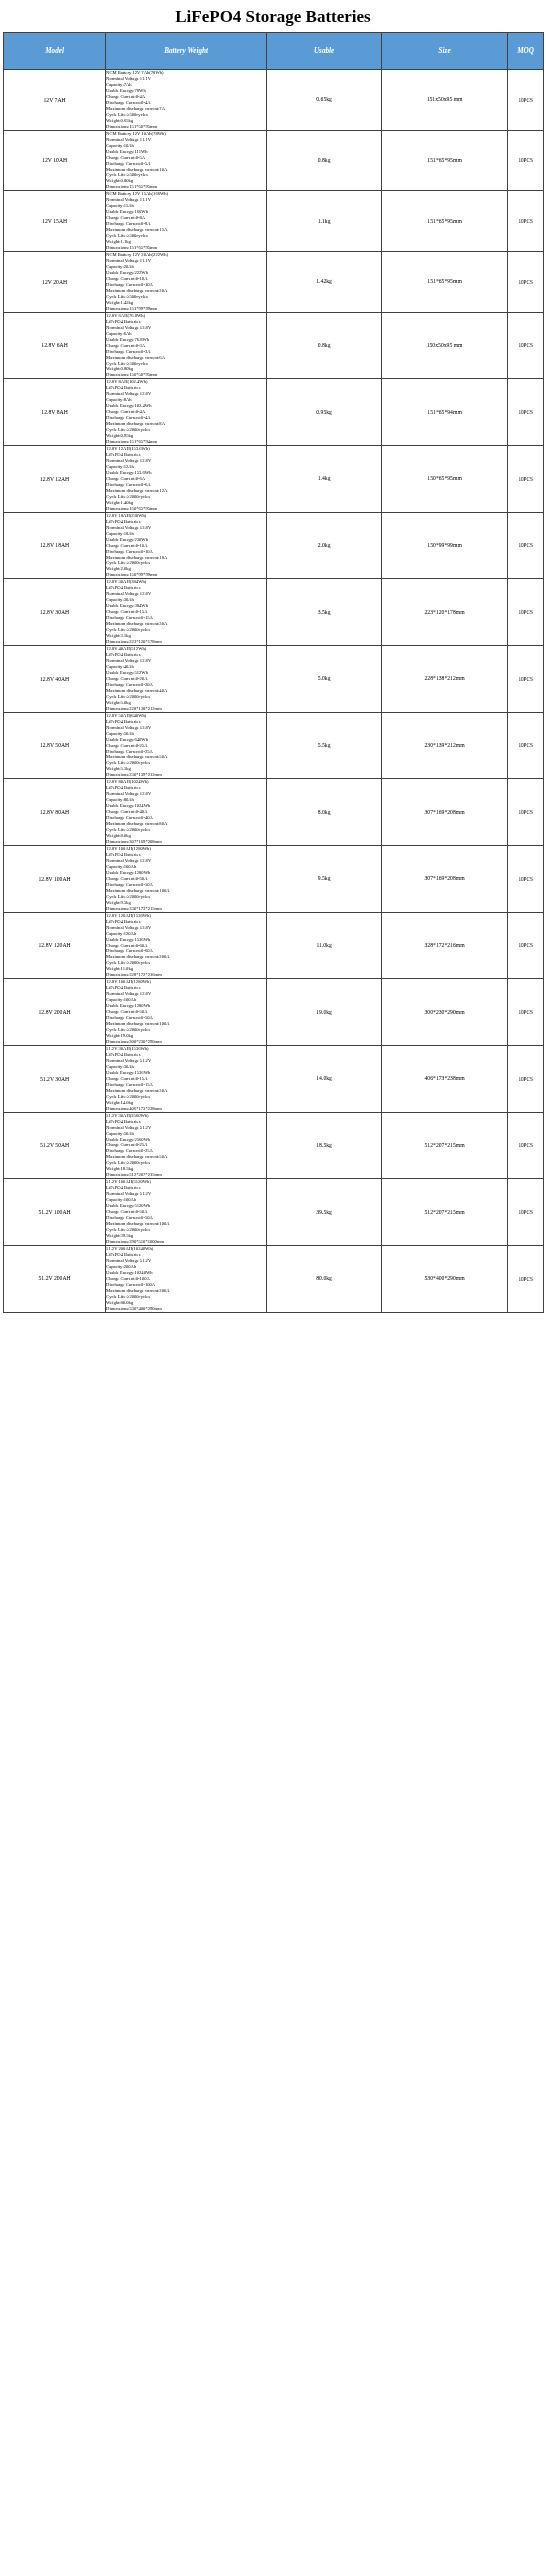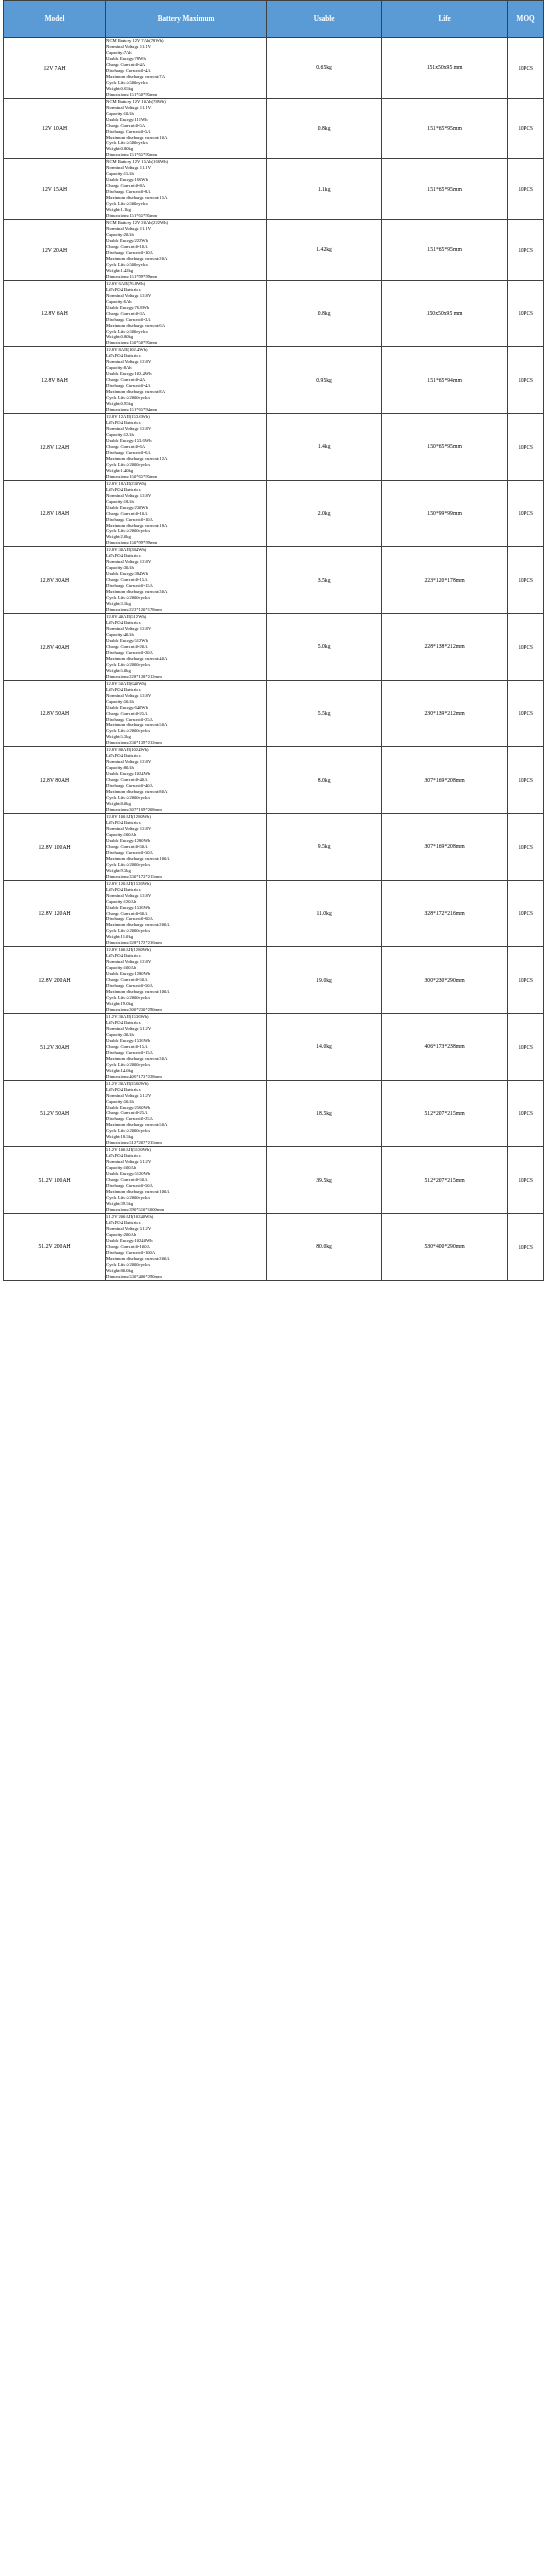--- a/index.html
+++ b/index.html
@@ -54,20 +54,21 @@
   }
   thead th {
     background: #5b9bd5;
     color: #ffffff;
     font-family: "Liberation Serif", "DejaVu Serif", serif;
     font-weight: 700;
     font-size: 7.2px;
     height: 36px;
     text-align: center;
     border-color: #3c3c3c;
+    font-style: italic;
   }
   td.model {
     text-align: center;
     font-size: 5.7px;
     line-height: 1.15;
     padding: 1px 1.5px;
   }
   td.capacity {
     text-align: left;
     font-size: 4.6px;
@@ -81,35 +82,38 @@
     line-height: 1.2;
     padding: 1px 1px;
   }
   td.moq { font-size: 5.2px; }
 </style>
 </head>
 <body>
 
 <div class="page">
 
+  <div class="title-bar">
+    <h1>LiFePO4 Storage Batteries</h1>
+  </div>
 
   <table class="spec">
     <colgroup>
       <col class="c-model">
       <col class="c-cap">
       <col class="c-weight">
       <col class="c-size">
       <col class="c-moq">
     </colgroup>
     <thead>
       <tr>
         <th>Model</th>
-        <th>Battery Maximum</th>
+        <th>Battery Weight</th>
         <th>Usable</th>
-        <th>Life</th>
+        <th>Size</th>
         <th>MOQ</th>
       </tr>
     </thead>
     <tbody id="spec-body">
         <tr>
           <td class="model">12V 7AH</td>
           <td class="capacity">
             <span class="ln">NCM Battery 12V 7Ah(78Wh)</span>
             <span class="ln">Norminal Voltage 11.1V</span>
             <span class="ln">Capacity:7Ah</span>

